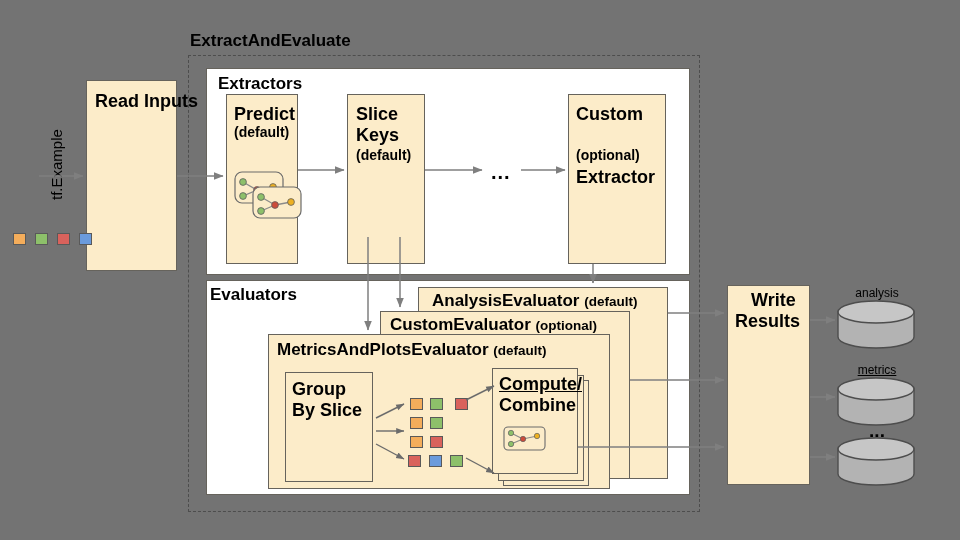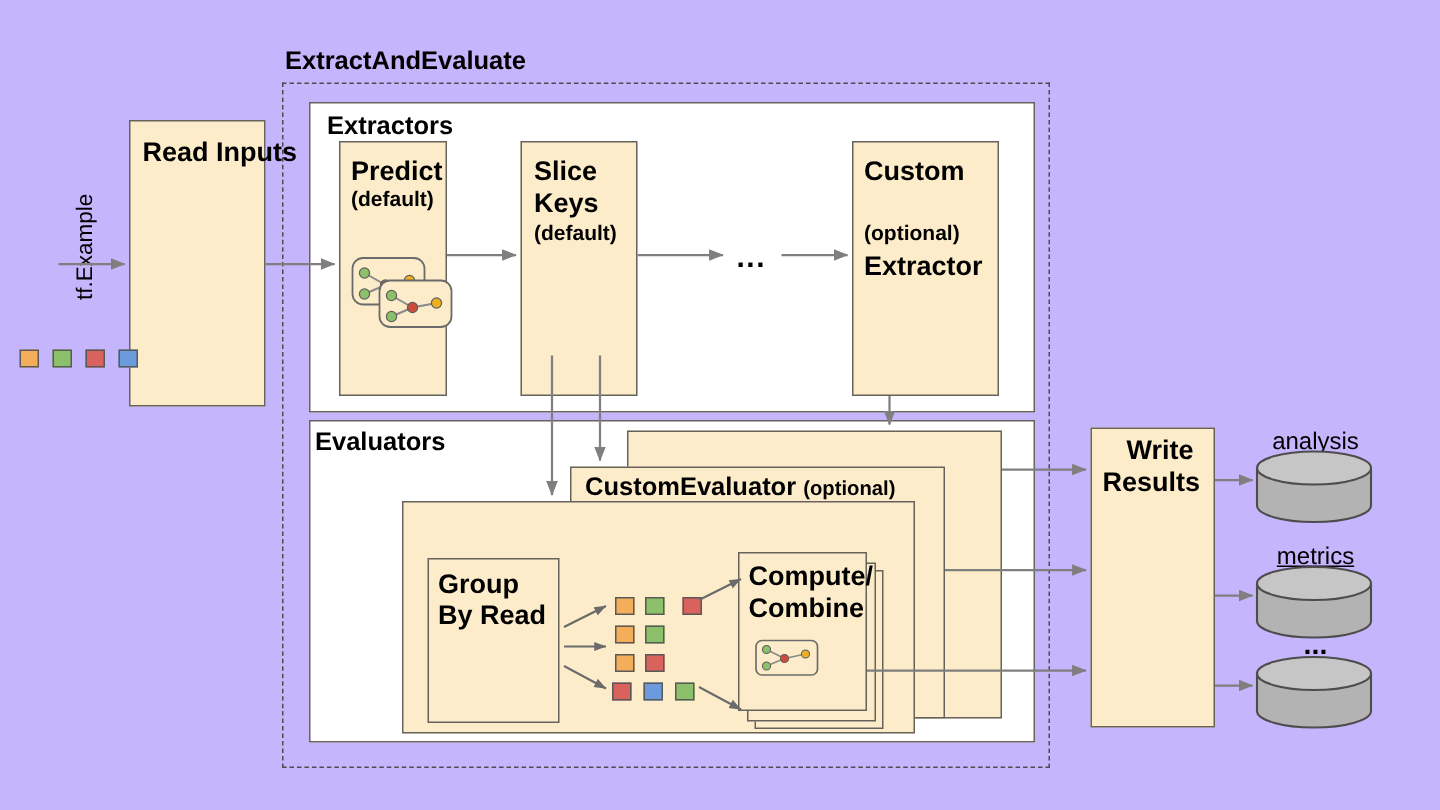--- a/index.html
+++ b/index.html
@@ -8,21 +8,21 @@
     padding: 0;
     background: #ffffff;
   }
   body {
     font-family: "Liberation Sans", sans-serif;
   }
   #canvas {
     position: relative;
     width: 960px;
     height: 540px;
-    background: #c4b5fd;
+    background: #737373;
     overflow: hidden;
   }
   .svg-layer {
     position: absolute;
     left: 0;
     top: 0;
     width: 960px;
     height: 540px;
     pointer-events: none;
   }
@@ -77,21 +77,21 @@
   }
   .vert-text {
     position: absolute;
     font-size: 15px;
     color: #000;
     transform-origin: 0 0;
     white-space: nowrap;
   }
   .db-label {
     position: absolute;
-    font-size: 16px;
+    font-size: 12px;
     color: #000;
     text-align: center;
     white-space: nowrap;
   }
   .ellipsis {
     position: absolute;
     font-size: 20px;
     font-weight: bold;
     color: #000;
     letter-spacing: 1px;
@@ -134,37 +134,45 @@
 
   <div class="box" style="left:568px; top:94px; width:98px; height:170px;"></div>
   <div class="lbl box-title" style="left:576px; top:104px;">Custom</div>
   <div class="lbl box-title" style="left:576px; top:125px;margin-top:42px;">Extractor</div>
   <div class="lbl box-sub" style="left:576px; top:148px;">(optional)</div>
 
   <div class="plain-box" style="left:206px; top:280px; width:484px; height:215px;"></div>
   <div class="lbl grp-title" style="left:210px; top:285px;">Evaluators</div>
 
   <div class="stack-layer" style="left:418px; top:287px; width:250px; height:192px;"></div>
+  <div class="lbl eval-title" style="left:432px; top:291px;">
+    <span>AnalysisEvaluator</span>
+    <span class="sub">(default)</span>
+  </div>
 
   <div class="stack-layer" style="left:380px; top:311px; width:250px; height:168px;"></div>
   <div class="lbl eval-title" style="left:390px; top:315px;">
     <span>CustomEvaluator</span>
     <span class="sub">(optional)</span>
   </div>
 
   <div class="stack-layer" style="left:268px; top:334px; width:342px; height:155px;"></div>
+  <div class="lbl eval-title" style="left:277px; top:340px;">
+    <span>MetricsAndPlotsEvaluator</span>
+    <span class="sub">(default)</span>
+  </div>
 
   <div class="box" style="left:285px; top:372px; width:88px; height:110px;"></div>
   <div class="lbl box-title" style="left:292px; top:379px;">Group</div>
-  <div class="lbl box-title" style="left:292px; top:400px;">By Read</div>
+  <div class="lbl box-title" style="left:292px; top:400px;">By Slice</div>
 
   <div class="stack-layer" style="left:503px; top:380px; width:86px; height:106px;"></div>
   <div class="stack-layer" style="left:498px; top:375px; width:86px; height:106px;"></div>
   <div class="box" style="left:492px; top:368px; width:86px; height:106px;"></div>
-  <div class="lbl box-title" style="left:499px; top:374px;">Compute/</div>
+  <div class="lbl box-title" style="left:499px; top:374px;text-decoration:underline;">Compute/</div>
   <div class="lbl box-title" style="left:499px; top:395px;">Combine</div>
 
   <div class="box" style="left:86px; top:80px; width:91px; height:191px;"></div>
   <div class="lbl box-title" style="left:95px; top:91px;">
     <span>Read Inputs</span>
   </div>
 
   <div class="vert-text" style="left:48px; top:200px; transform: rotate(-90deg);">tf.Example</div>
 
   <div class="sq" style="left:13px; top:233px; background:#f4ad5b;"></div>

